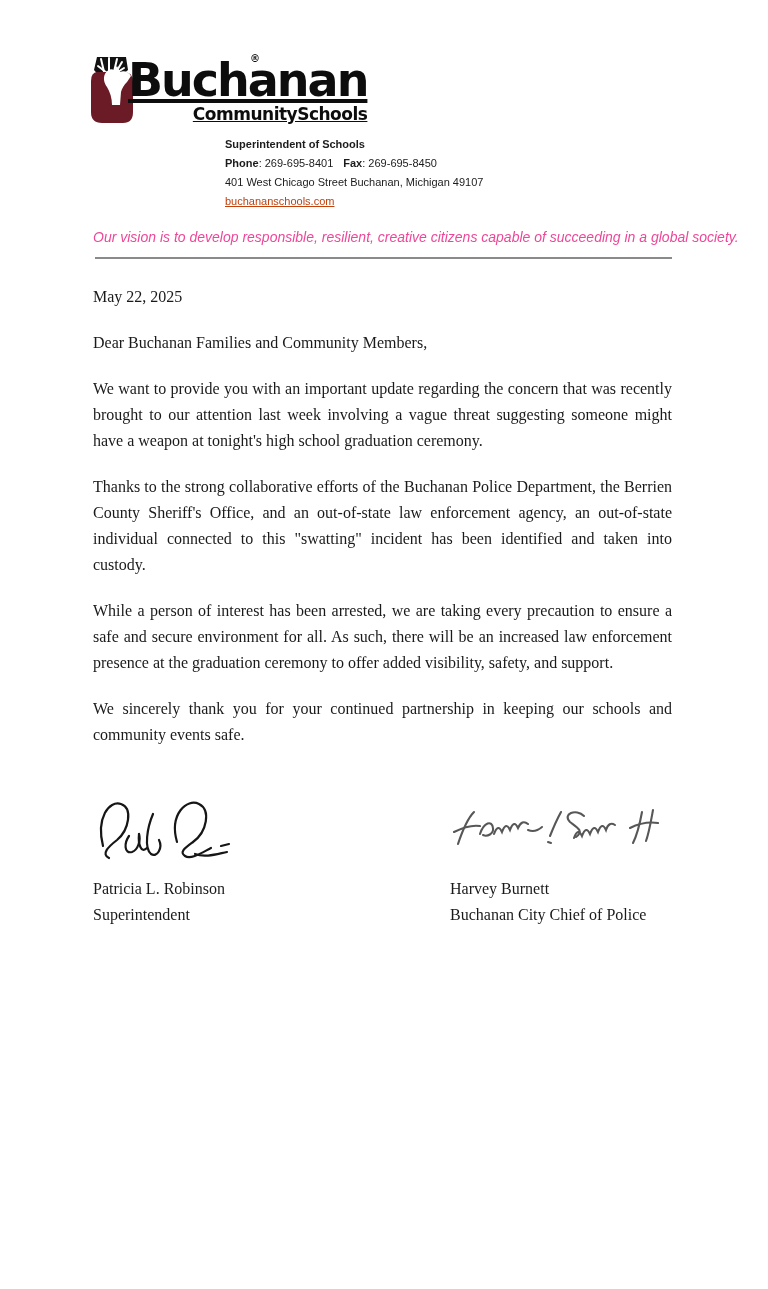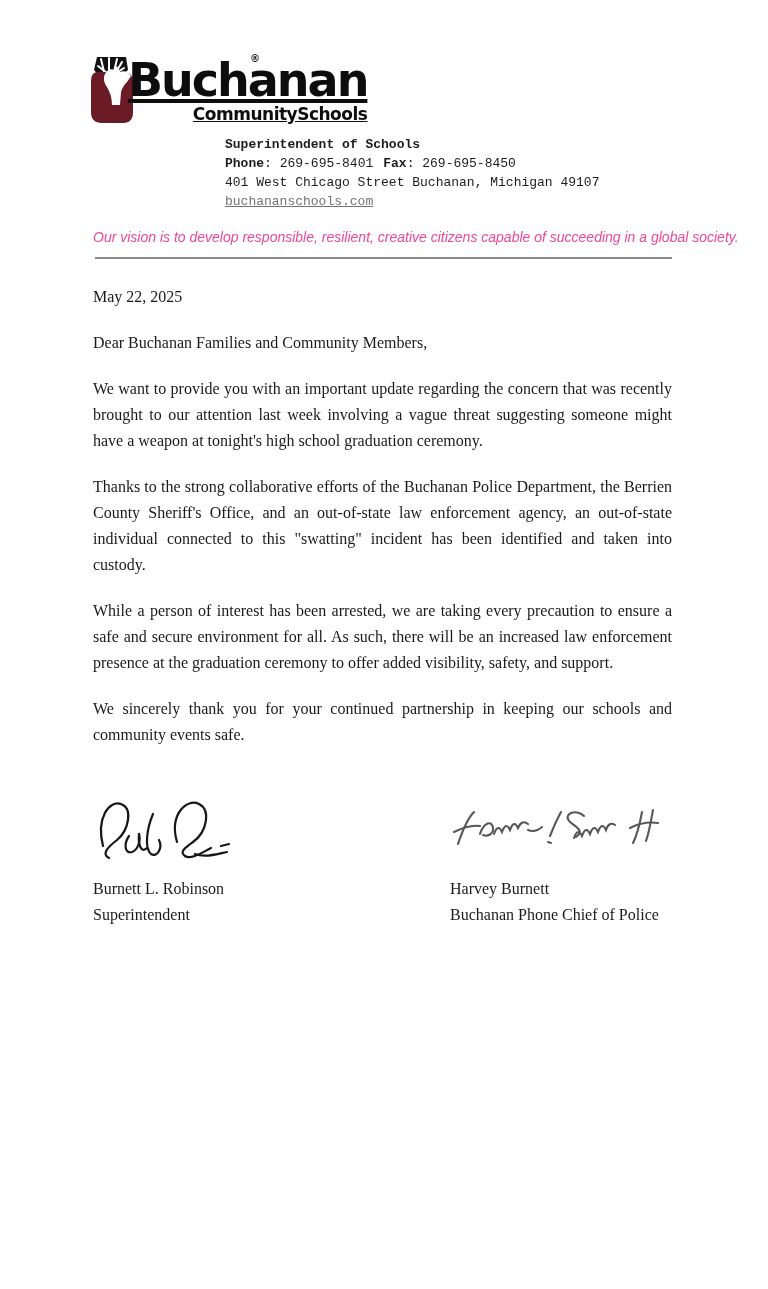--- a/index.html
+++ b/index.html
@@ -42,22 +42,22 @@
   .logo-line2{
     font-size:17px;
     font-weight:bold;
     letter-spacing:-0.5px;
     text-align:right;
     margin-top:3px;
     margin-left:41px;
   }
   .contact{
     margin:10px 0 12px 225px;
-    font-family:Liberation Mono, monospace;
-    font-size:13px;
+    font-family:Liberation Sans, sans-serif;
+    font-size:11px;
     line-height:19px;
     color:#1c1c1c;
   }
   .contact .b{font-weight:bold;}
   .contact .sep{display:inline-block;width:10px;}
   .contact a{
     text-decoration:underline;
     cursor:pointer;
   }
   
@@ -133,21 +133,21 @@
       <div class="logo-line2">CommunitySchools</div>
     </div>
   </div>
 
   <div class="contact">
     <div class="b">Superintendent of Schools</div>
     <div>
       <span class="b">Phone</span><span>:&nbsp;</span><span>269-695-8401</span><span class="sep"></span><span class="b">Fax</span><span>:&nbsp;</span><span>269-695-8450</span>
     </div>
     <div>401 West Chicago Street Buchanan, Michigan 49107</div>
-    <div><a id="site-link" style="color: #737373;">buchananschools.com</a></div>
+    <div><a id="site-link" style="color: #c2410c;">buchananschools.com</a></div>
   </div>
 
   <div class="vision">Our vision is to develop responsible, resilient, creative citizens capable of succeeding in a global society.</div>
 
   <hr class="rule">
 
   <div class="letter">
     <p class="date">May 22, 2025</p>
     <p class="salutation">Dear Buchanan Families and Community Members,</p>
     <p class="body-par">We want to provide you with an important update regarding the concern that was recently brought to our attention last week involving a vague threat suggesting someone might have a weapon at tonight's high school graduation ceremony.</p>
@@ -165,21 +165,21 @@
               <path d="M36,42 C31,49 31,60 39,58 C45,56 48,46 46,40"></path>
               <path d="M46,40 C45,50 48,60 54,54"></path>
               <path d="M60,20 C54,34 51,54 58,60 C64,64 70,54 66,46"></path>
               <path d="M84,48 C76,20 94,4 106,10 C118,16 114,38 100,48 C92,54 86,58 92,62 C98,66 110,58 118,54"></path>
               <path d="M102,60 C112,64 124,60 134,58"></path>
               <path d="M128,52 l8,-2"></path>
             </g>
           </svg>
         </div>
         <div class="sig-name">
-          <div>Burnett L. Robinson</div>
+          <div>Patricia L. Robinson</div>
           <div>Superintendent</div>
         </div>
       </div>
 
       <div>
         <div class="sigbox right">
           <svg width="212" height="50" viewBox="0 0 212 50" aria-hidden="true">
             <g fill="none" stroke="#575757" stroke-width="2.1" stroke-linecap="round">
               <path d="M8,40 C12,28 18,14 24,8"></path>
               <path d="M4,28 C14,23 24,21 30,22"></path>
@@ -191,18 +191,18 @@
               <path d="M134,12 C126,4 112,10 120,18 C128,24 134,27 126,33"></path>
               <path d="M124,34 q4,-11 8,-2 q4,-11 8,-2 q4,-11 8,-2 q4,-11 8,-2 q3,-9 9,-5"></path>
               <path d="M192,8 c-2,11 -5,23 -9,31"></path>
               <path d="M203,6 c-2,11 -4,23 -7,31"></path>
               <path d="M180,24 q14,-7 28,-5"></path>
             </g>
           </svg>
         </div>
         <div class="sig-name">
           <div>Harvey Burnett</div>
-          <div>Buchanan Phone Chief of Police</div>
+          <div>Buchanan City Chief of Police</div>
         </div>
       </div>
     </div>
   </div>
 </div>
 
 </body></html>

